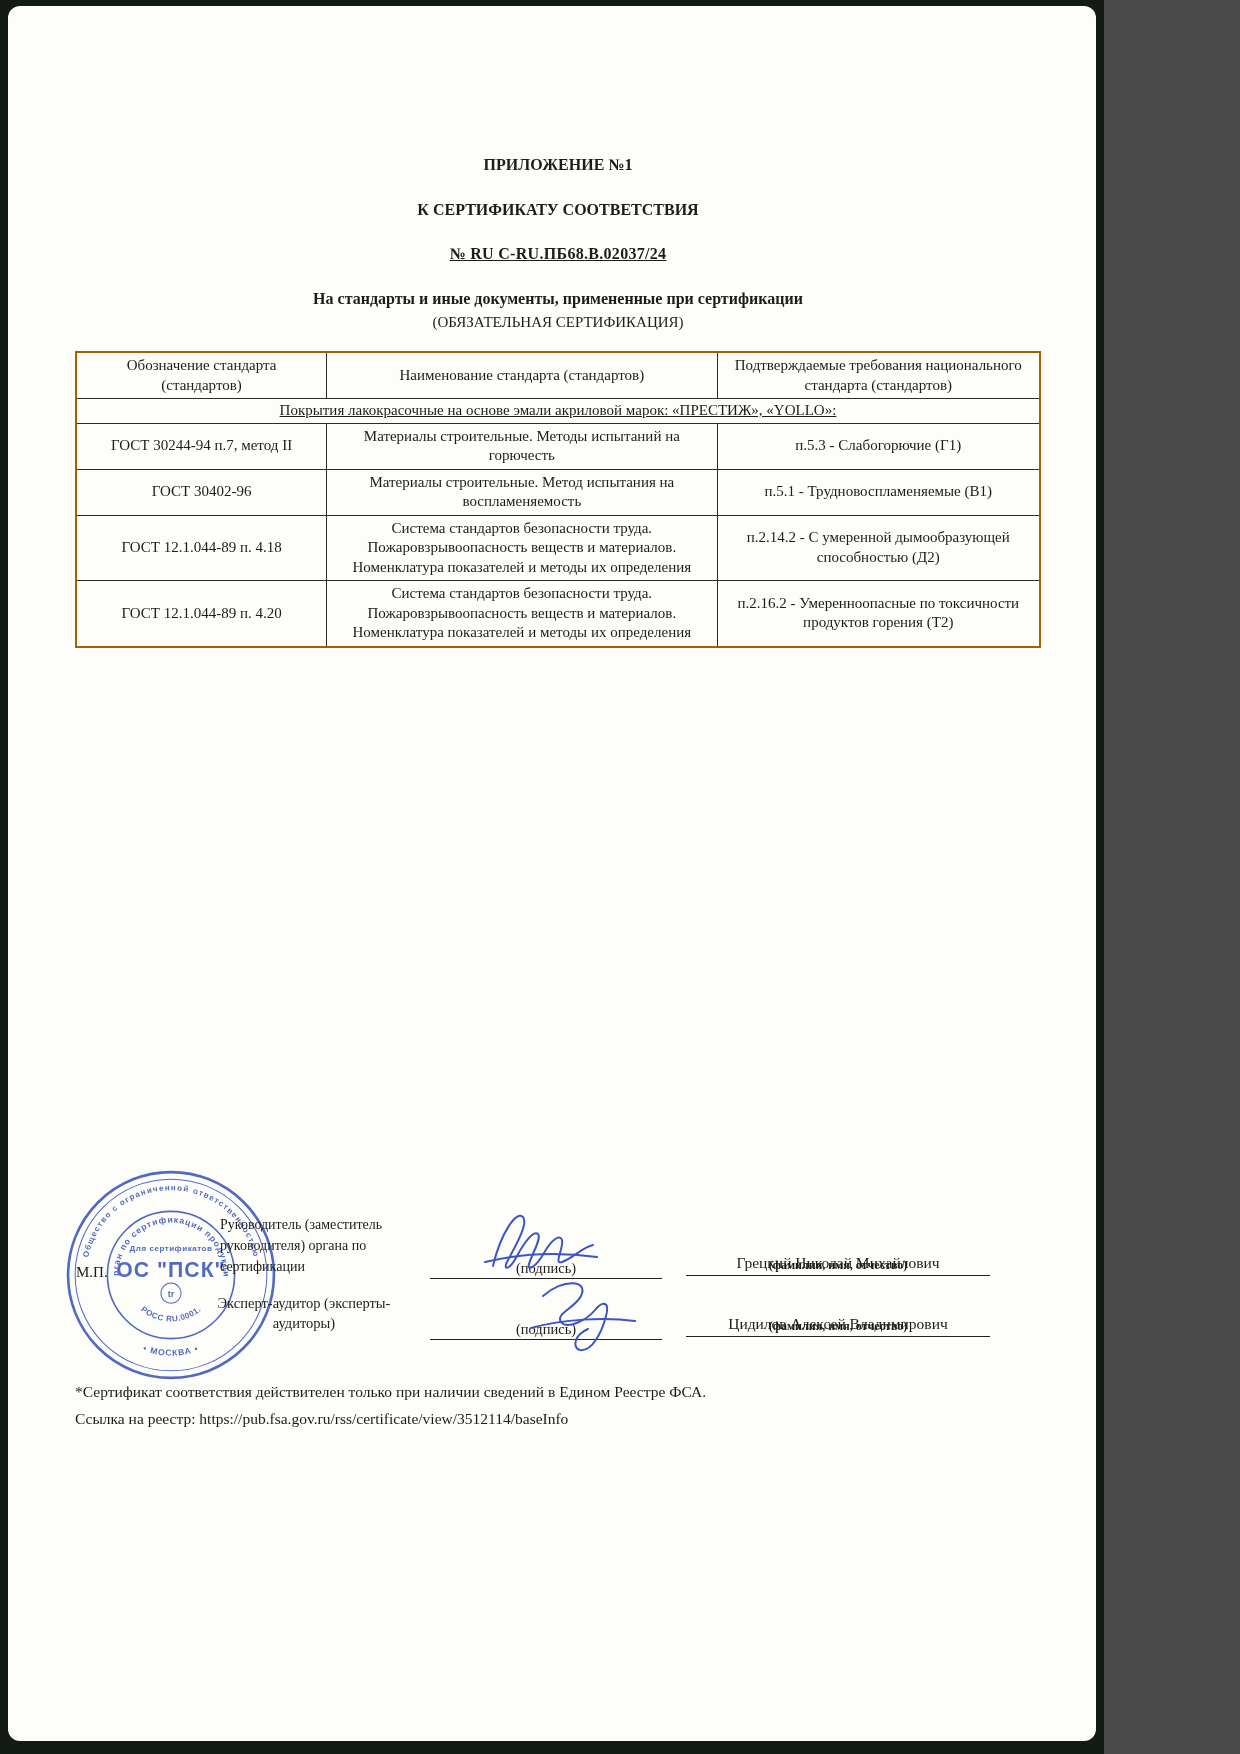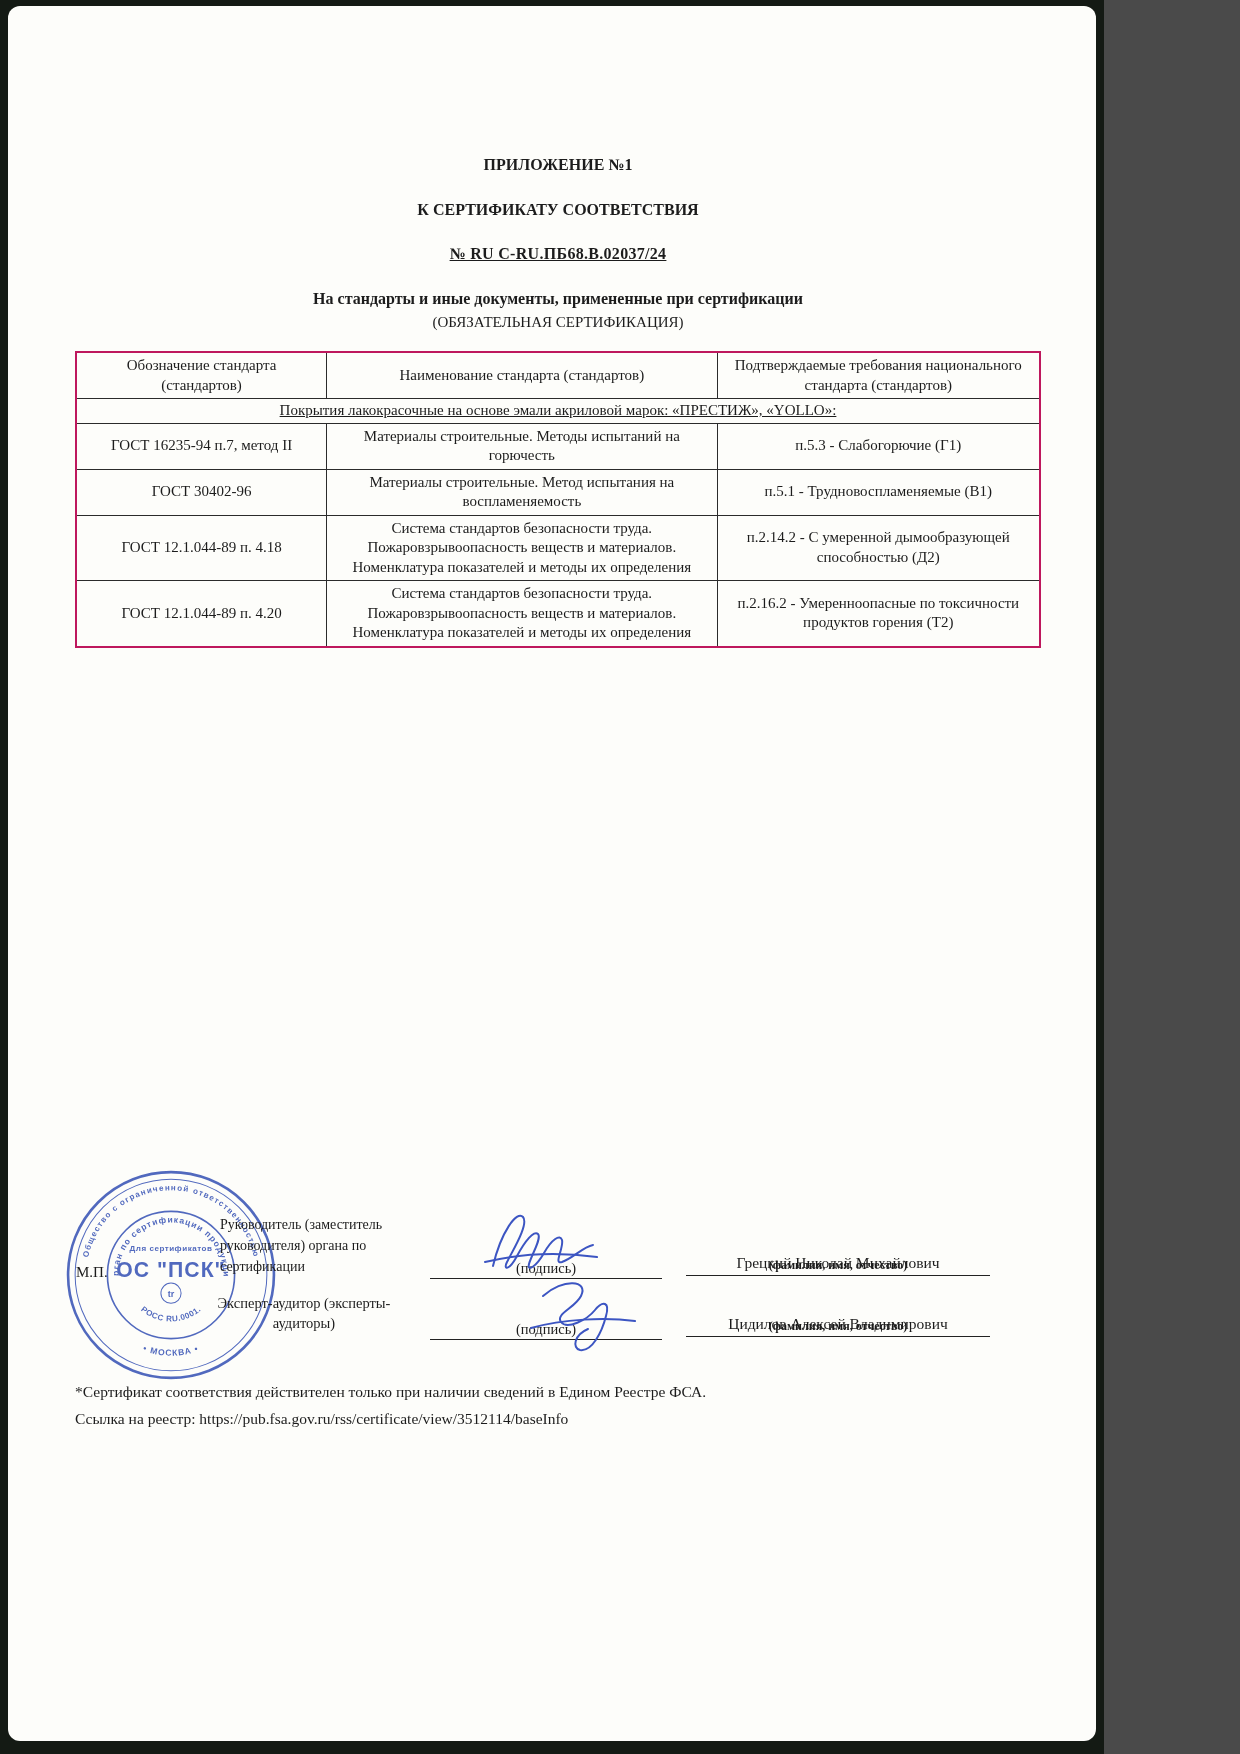--- a/index.html
+++ b/index.html
@@ -15,21 +15,21 @@
   }
   .content { position:absolute; left:67px; top:150px; width:966px; }
   .h { text-align:center; font-size:16px; }
   .b { font-weight:bold; }
   .t1 { margin-bottom:27px; }
   .t2 { margin-bottom:26px; }
   .cert-no { text-decoration:underline; margin-bottom:27px; letter-spacing:.3px; }
   .cert-type { font-size:15px; margin-bottom:20px; }
   .caption { margin-bottom:6px; }
   table.standards {
-    width:100%; border-collapse:collapse; border:2px solid #be185d;
+    width:100%; border-collapse:collapse; border:2px solid #a16207;
     font-size:15px; line-height:1.3;
   }
   table.standards th, table.standards td {
     border:1px solid #2b2b2b; padding:3px 10px;
     text-align:center; vertical-align:middle; font-weight:normal;
   }
   col.c1 { width:26%; } col.c2 { width:40.5%; } col.c3 { width:33.5%; }
   tr.product-row td { padding:2px 8px;text-decoration:underline; }
 
   
@@ -96,21 +96,21 @@
             <th>Обозначение стандарта (стандартов)</th>
             <th>Наименование стандарта (стандартов)</th>
             <th>Подтверждаемые требования национального стандарта (стандартов)</th>
           </tr>
         </thead>
         <tbody>
           <tr class="product-row">
             <td colspan="3">Покрытия лакокрасочные на основе эмали акриловой марок: «ПРЕСТИЖ», «YOLLO»:</td>
           </tr>
           <tr>
-            <td>ГОСТ 16235-94 п.7, метод II</td>
+            <td>ГОСТ 30244-94 п.7, метод II</td>
             <td>Материалы строительные. Методы испытаний на горючесть</td>
             <td>п.5.3 - Слабогорючие (Г1)</td>
           </tr>
           <tr>
             <td>ГОСТ 30402-96</td>
             <td>Материалы строительные. Метод испытания на воспламеняемость</td>
             <td>п.5.1 - Трудновоспламеняемые (В1)</td>
           </tr>
           <tr>
             <td>ГОСТ 12.1.044-89 п. 4.18</td>

